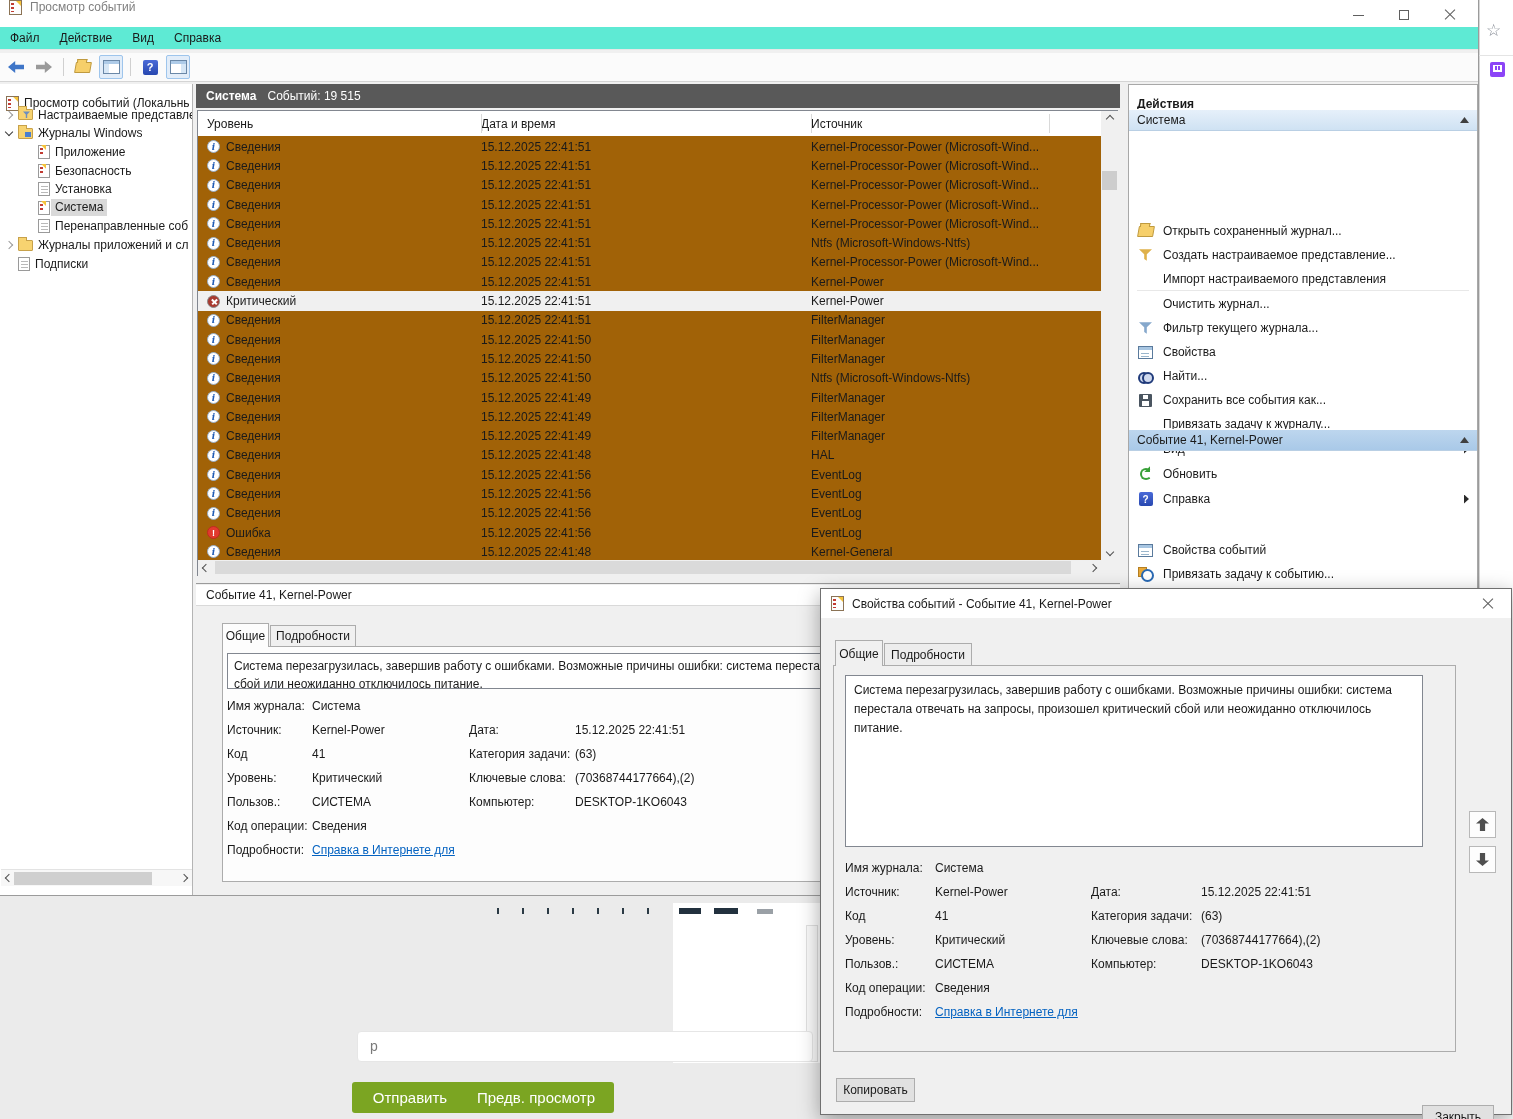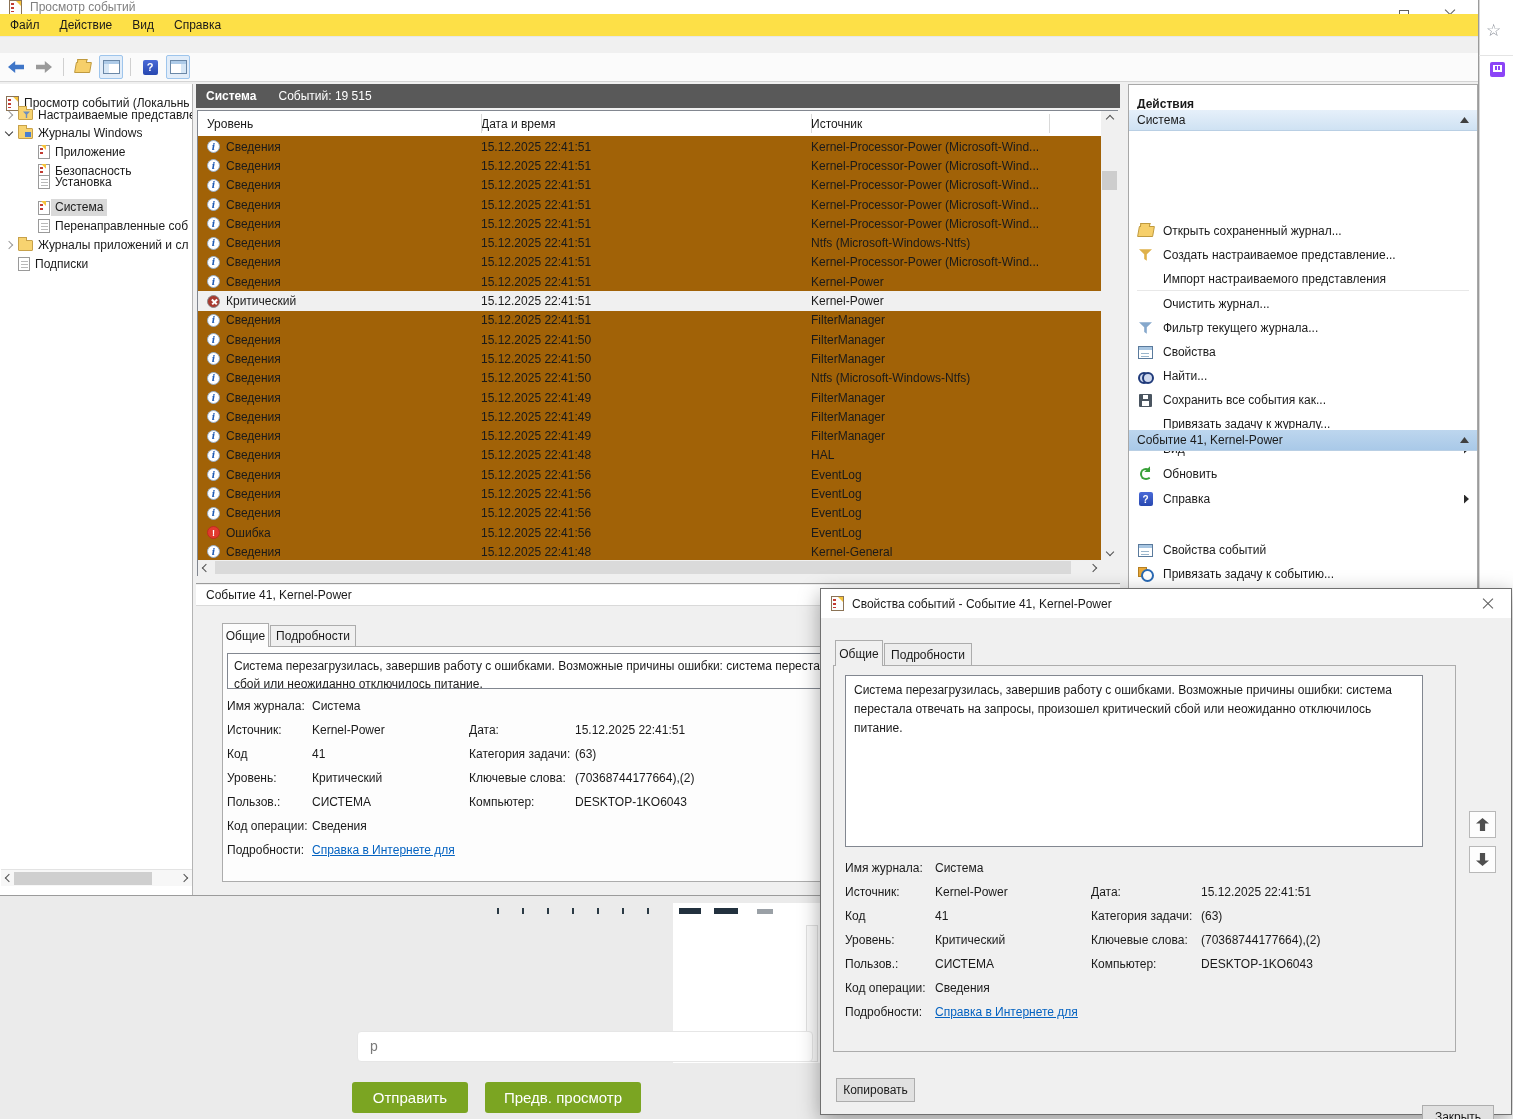--- a/index.html
+++ b/index.html
@@ -10,42 +10,42 @@
   
   .bg-white-panel{left:673px;top:903px;width:838px;height:160px;background:#fff}
   .bg-scrollstrip{left:806px;top:925px;width:12px;height:137px;background:#fafafa;border:1px solid #e0e0e0}
   .bg-tick{top:908px;width:2px;height:6px;background:#2b3a45}
   .bg-blk1{left:679px;top:908px;width:22px;height:6px;background:#22313e}
   .bg-blk2{left:714px;top:908px;width:24px;height:6px;background:#22313e}
   .bg-blk3{left:757px;top:909px;width:16px;height:5px;background:#9aa0a6}
   .p-input{left:357px;top:1031px;width:456px;height:31px;background:#fff;border-radius:4px;border:1px solid #e6e6e6;line-height:29px;padding:0 12px;color:#7a7a7a;font-size:14px}
   .gbtn{height:31px;background:#7ba522;color:#fff;border:none;border-radius:3px;font-size:15px;font-family:"Liberation Sans",sans-serif;text-align:center;line-height:31px;cursor:pointer}
   .gbtn.send{left:352px;top:1082px;width:116px}
-  .gbtn.prev{left:485px;top:1082px;width:156px}
+  .gbtn.prev{left:458px;top:1082px;width:156px}
 
   
   .right-strip{left:1479px;top:0;width:34px;height:1119px;background:#fff;border-left:1px solid #d6d6d6}
   .star{left:1486px;top:20px;font-size:17px;color:#8a8f98;font-family:"DejaVu Sans",sans-serif}
   .twitch{left:1490px;top:62px;width:15px;height:15px;background:#8c44f7;border-radius:2px}
   .twitch::before{content:"";position:absolute;left:3px;top:3px;width:9px;height:7px;background:#fff}
   .twitch::after{content:"";position:absolute;left:5px;top:4px;width:2px;height:4px;background:#8c44f7;box-shadow:3px 0 #8c44f7}
   .strip-line{left:1479px;top:55px;width:34px;height:1px;background:#e4e4e4}
 
   
   .win{left:0;top:0;width:1479px;height:896px;background:#f0f0f0;border-right:1px solid #9b9b9b;border-bottom:1px solid #9b9b9b}
   .titlebar{left:0;top:0;width:1478px;height:30px;background:#fff;display:flex;}
   .title-text{color:#7f7f7f;margin-left:8px}
   .wctl{position:absolute;top:0;height:30px;width:46px;display:flex;align-items:center;justify-content:center}
   .wctl.min{left:1335px}.wctl.max{left:1381px}.wctl.cls{left:1427px}
   .g-min{width:11px;height:1px;background:#5f5f5f}
   .g-max{width:10px;height:10px;border:1px solid #5f5f5f}
   .g-x{position:relative;width:12px;height:12px}
   .g-x::before,.g-x::after{content:"";position:absolute;left:-1px;top:5px;width:14px;height:1px;background:#5f5f5f}
   .g-x::before{transform:rotate(45deg)}.g-x::after{transform:rotate(-45deg)}
-  .menubar{left:0;top:14px;width:1478px;height:23px;background:#fde047;border-bottom:1px solid #e7e7e7;display:flex;align-items:center}
+  .menubar{left:0;top:27px;width:1478px;height:23px;background:#5eead4;border-bottom:1px solid #e7e7e7;display:flex;align-items:center}
   .menu-item{padding:0 10px;height:100%;display:flex;align-items:center;cursor:default}
   .toolbar{left:0;top:53px;width:1478px;height:29px;background:#fbfbfb;border-bottom:1px solid #d4d4d4;display:flex;align-items:center;gap:4px;padding-left:4px}
   .tbtn{width:24px;height:24px;display:flex;align-items:center;justify-content:center}
   .tbtn.hl{background:#e2edf9;border:1px solid #9ec5ec;border-radius:2px}
   .tsep{width:1px;height:18px;background:#d0d0d0;margin:0 3px}
   .arrow-back{width:16px;height:12px;background:#3f76c8;clip-path:polygon(0 50%,45% 0,45% 32%,100% 32%,100% 68%,45% 68%,45% 100%)}
   .arrow-fwd{width:16px;height:12px;background:#9a9a9a;clip-path:polygon(100% 50%,55% 0,55% 32%,0 32%,0 68%,55% 68%,55% 100%)}
 
   
   .ic-app{position:relative;width:13px;height:15px;background:#fdfdfd;border:1px solid #8b7355}
@@ -76,21 +76,21 @@
   .ico-log.ev::before{content:"";position:absolute;right:-1px;top:-1px;width:5px;height:5px;background:#f5c33a;clip-path:polygon(0 0,100% 0,100% 100%)}
   .tree-hscroll{left:1px;top:869px;width:191px;height:17px;background:#f7f7f7;border-top:1px solid #e3e3e3}
   .thumb-h{position:absolute;top:2px;height:13px;background:#cfcfcf}
   .chv{width:6px;height:6px;border-left:1px solid #515151;border-bottom:1px solid #515151;display:inline-block}
   .chv.l{transform:rotate(45deg)}.chv.r{transform:rotate(-135deg)}.chv.u{transform:rotate(135deg)}.chv.d{transform:rotate(-45deg)}
   .sbtn{position:absolute;width:16px;height:100%;display:flex;align-items:center;justify-content:center}
 
   
   .darkbar{left:196px;top:84px;width:924px;height:24px;background:#595959;color:#fff;display:flex;align-items:center}
   .darkbar b{margin-left:10px;font-weight:bold}
-  .darkbar span{margin-left:22px}
+  .darkbar span{margin-left:11px}
   .grid{left:197px;top:110px;width:921px;height:466px;background:#a16207;border:1px solid #828790}
   .ghead{position:absolute;left:0;top:0;width:100%;height:25px;display:flex;align-items:center;background:#fff}
   .ghead .h1{padding-left:9px;width:283px}
   .ghead .h2{width:330px}
   .ghead .h3{flex:1}
   .colsep{position:absolute;top:3px;height:19px;width:1px;background:#d9d9d9}
   .rows{position:absolute;left:0;top:26px;width:903px;height:424px;overflow:hidden}
   .tr{display:flex;height:19.3px;align-items:center}
   .tr.sel{background:#f0f0f0}
   .c1{width:283px;padding-left:9px;display:flex;align-items:center;gap:6px}
@@ -258,21 +258,21 @@
       <span class="tlabel">Журналы Windows</span>
     </div>
     <div class="trow" style="top:58.8px;padding-left:38px">
       <span class="ico-log ev"></span>
       <span class="tlabel">Приложение</span>
     </div>
     <div class="trow" style="top:77.4px;padding-left:38px">
       <span class="ico-log ev"></span>
       <span class="tlabel">Безопасность</span>
     </div>
-    <div class="trow" style="top:89px;padding-left:38px">
+    <div class="trow" style="top:96px;padding-left:38px">
       <span class="ico-log"></span>
       <span class="tlabel">Установка</span>
     </div>
     <div class="trow" style="top:114.6px;padding-left:38px">
       <span class="ico-log ev"></span>
       <span class="tlabel tsel">Система</span>
     </div>
     <div class="trow" style="top:133.2px;padding-left:38px">
       <span class="ico-log"></span>
       <span class="tlabel">Перенаправленные соб</span>

